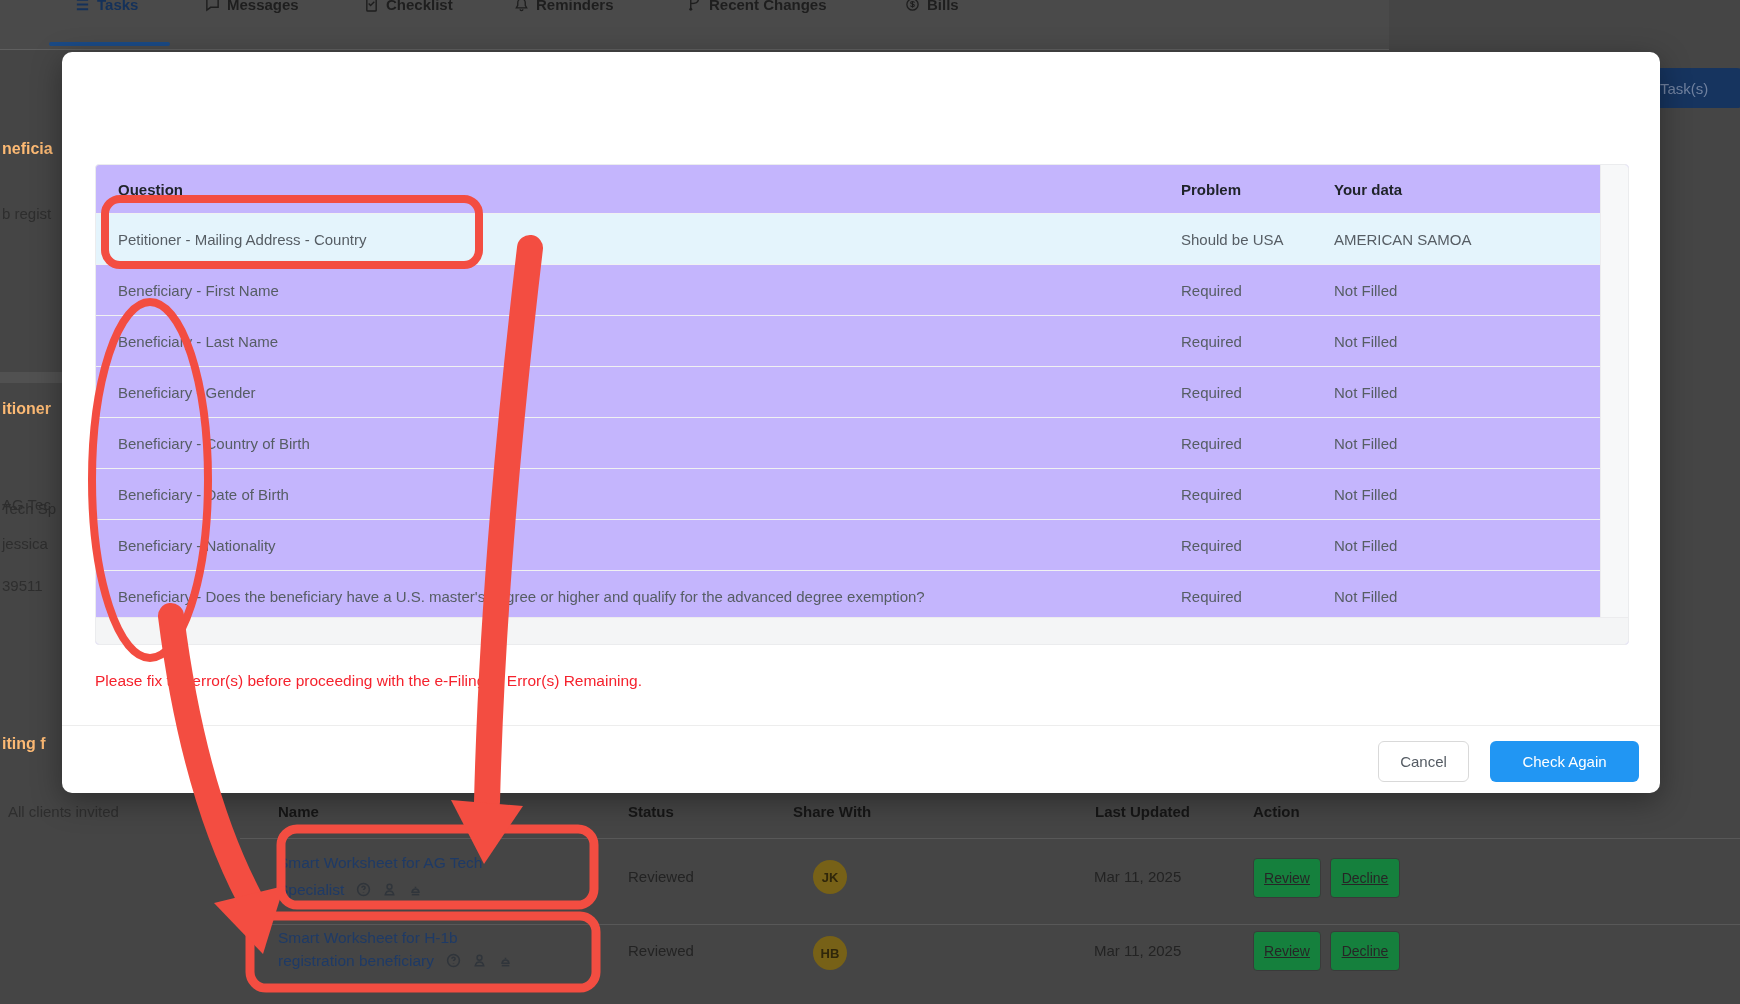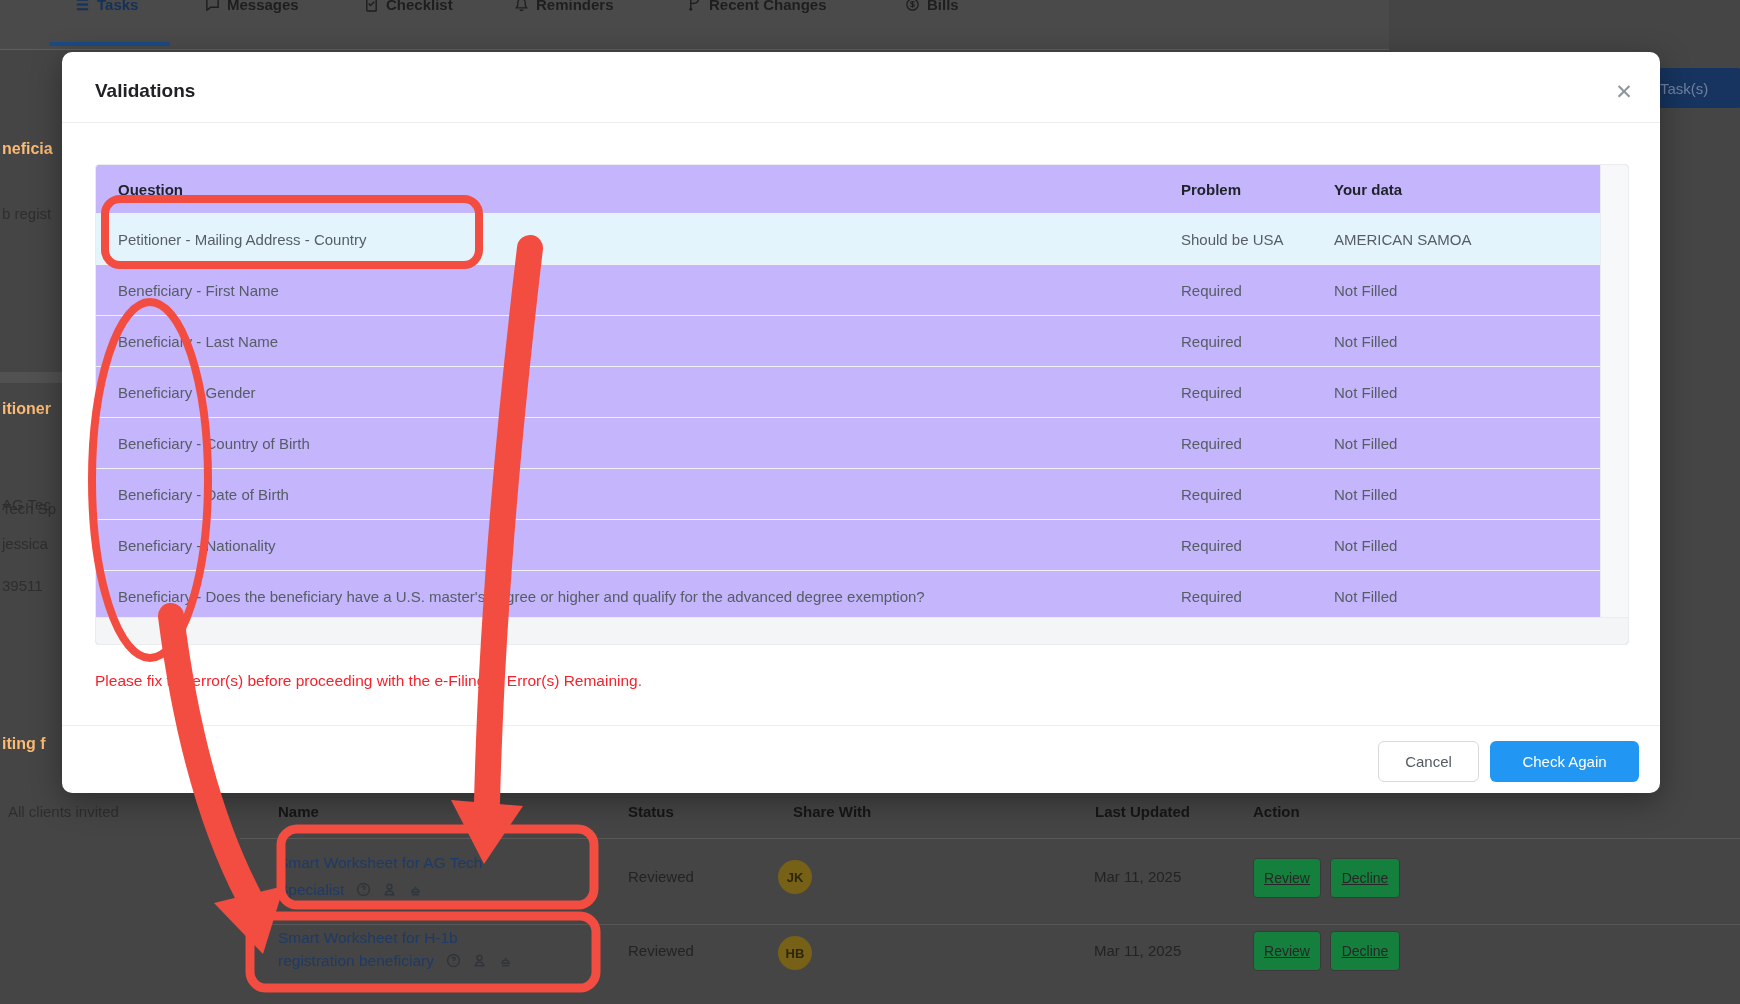--- a/index.html
+++ b/index.html
@@ -19,21 +19,21 @@
   .assign-btn{position:absolute;left:1648px;top:68px;width:97px;height:40px;background:#16345f;
               border-radius:8px;color:#70819f;font-size:15px;display:flex;align-items:center;
               justify-content:flex-start;padding-left:12px;box-sizing:border-box;}
   .bt-head{position:absolute;font-size:15px;font-weight:700;color:#161616;white-space:nowrap;}
   .bt-border{position:absolute;left:240px;width:1500px;height:1px;background:#585858;}
   .bt-text{position:absolute;font-size:15px;color:#232323;white-space:nowrap;}
   .bt-link{position:absolute;font-size:15.5px;color:#1e3a66;white-space:nowrap;}
   .row-icons{display:inline-flex;gap:11px;margin-left:12px;vertical-align:-2px;}
   .row-icons svg{width:15px;height:15px;stroke:#30353b;fill:none;stroke-width:1.6;}
   .avatar{position:absolute;width:34px;height:34px;border-radius:50%;background:#776117;
-          color:#2f260a;font-weight:700;font-size:13px;display:flex;align-items:center;justify-content:center;}
+          color:#2f260a;font-weight:700;font-size:13px;display:flex;align-items:center;justify-content:center;margin-left:35px;}
   .bt-btn{position:absolute;height:40px;border:1px solid #3a3a3a;border-radius:4px;background:#15803d;
           color:#262626;font-size:14px;display:flex;align-items:center;justify-content:center;box-sizing:border-box;text-decoration:underline;}
   
   .modal{position:absolute;left:62px;top:52px;width:1598px;height:741px;background:#ffffff;
          border-radius:10px;box-shadow:0 8px 30px rgba(0,0,0,.35);}
   .modal-header{position:absolute;left:0;top:0;width:100%;height:71px;border-bottom:1px solid #ededed;box-sizing:border-box;}
   .modal-title{position:absolute;left:33px;top:28px;font-size:19px;font-weight:600;color:#202124;}
   .modal-close{position:absolute;left:1548px;top:26px;width:28px;height:28px;color:#8e959e;font-size:21px;
                display:flex;align-items:center;justify-content:center;cursor:pointer;}
   .vtable{position:absolute;left:33px;top:112px;width:1534px;height:481px;border:1px solid #ebecee;
@@ -44,21 +44,21 @@
   .vt-row.hl{background:#e4f4fc;}
   .cell-q{position:absolute;left:22px;top:50%;transform:translateY(-50%);white-space:nowrap;}
   .cell-p{position:absolute;left:1085px;top:50%;transform:translateY(-50%);white-space:nowrap;}
   .cell-d{position:absolute;left:1238px;top:50%;transform:translateY(-50%);white-space:nowrap;}
   .vgutter{position:absolute;right:0;top:0;width:27px;height:453px;background:#f7f8f9;border-left:1px solid #ececee;}
   .hgutter{position:absolute;left:0;bottom:0;width:100%;height:26px;background:#f4f5f6;border-top:1px solid #ececee;}
   .error-line{position:absolute;left:33px;top:620px;font-size:15.5px;color:#f5222d;}
   .modal-footer{position:absolute;left:0;top:673px;width:100%;height:68px;border-top:1px solid #ededed;box-sizing:border-box;}
   .btn{position:absolute;top:15px;height:41px;border-radius:6px;font-size:15px;display:flex;
        align-items:center;justify-content:center;cursor:pointer;box-sizing:border-box;}
-  .btn-cancel{left:1316px;width:101px;background:#fff;border:1px solid #d9d9d9;color:#545b63;}
+  .btn-cancel{left:1316px;width:91px;background:#fff;border:1px solid #d9d9d9;color:#545b63;}
   .btn-primary{left:1428px;width:149px;background:#2196f3;border:none;color:#ffffff;}
   
   .annot{position:absolute;left:0;top:0;width:1740px;height:1004px;pointer-events:none;z-index:50;}
 </style>
 </head>
 <body>
 
 <div>
 
   <div class="bg-nav">
@@ -170,24 +170,20 @@
     </span>
     <span class="bt-text" style="left:628px;top:942px;">Reviewed</span>
     <div class="avatar" style="left:778px;top:936px;">HB</div>
     <span class="bt-text" style="left:1094px;top:942px;">Mar 11, 2025</span>
     <div class="bt-btn" style="left:1253px;top:931px;width:68px;">Review</div>
     <div class="bt-btn" style="left:1330px;top:931px;width:70px;">Decline</div>
   </div>
 </div>
 
 <div class="modal">
-  <div class="modal-header">
-    <span class="modal-title">Validations</span>
-    <div class="modal-close">✕</div>
-  </div>
 
   <div class="vtable">
     <div class="vt-rows">
       <div class="vt-header" style="border-top:none;">
         <span class="cell-q">Question</span>
         <span class="cell-p">Problem</span>
         <span class="cell-d">Your data</span>
       </div>
       <div class="vt-row hl">
         <span class="cell-q">Petitioner - Mailing Address - Country</span>

